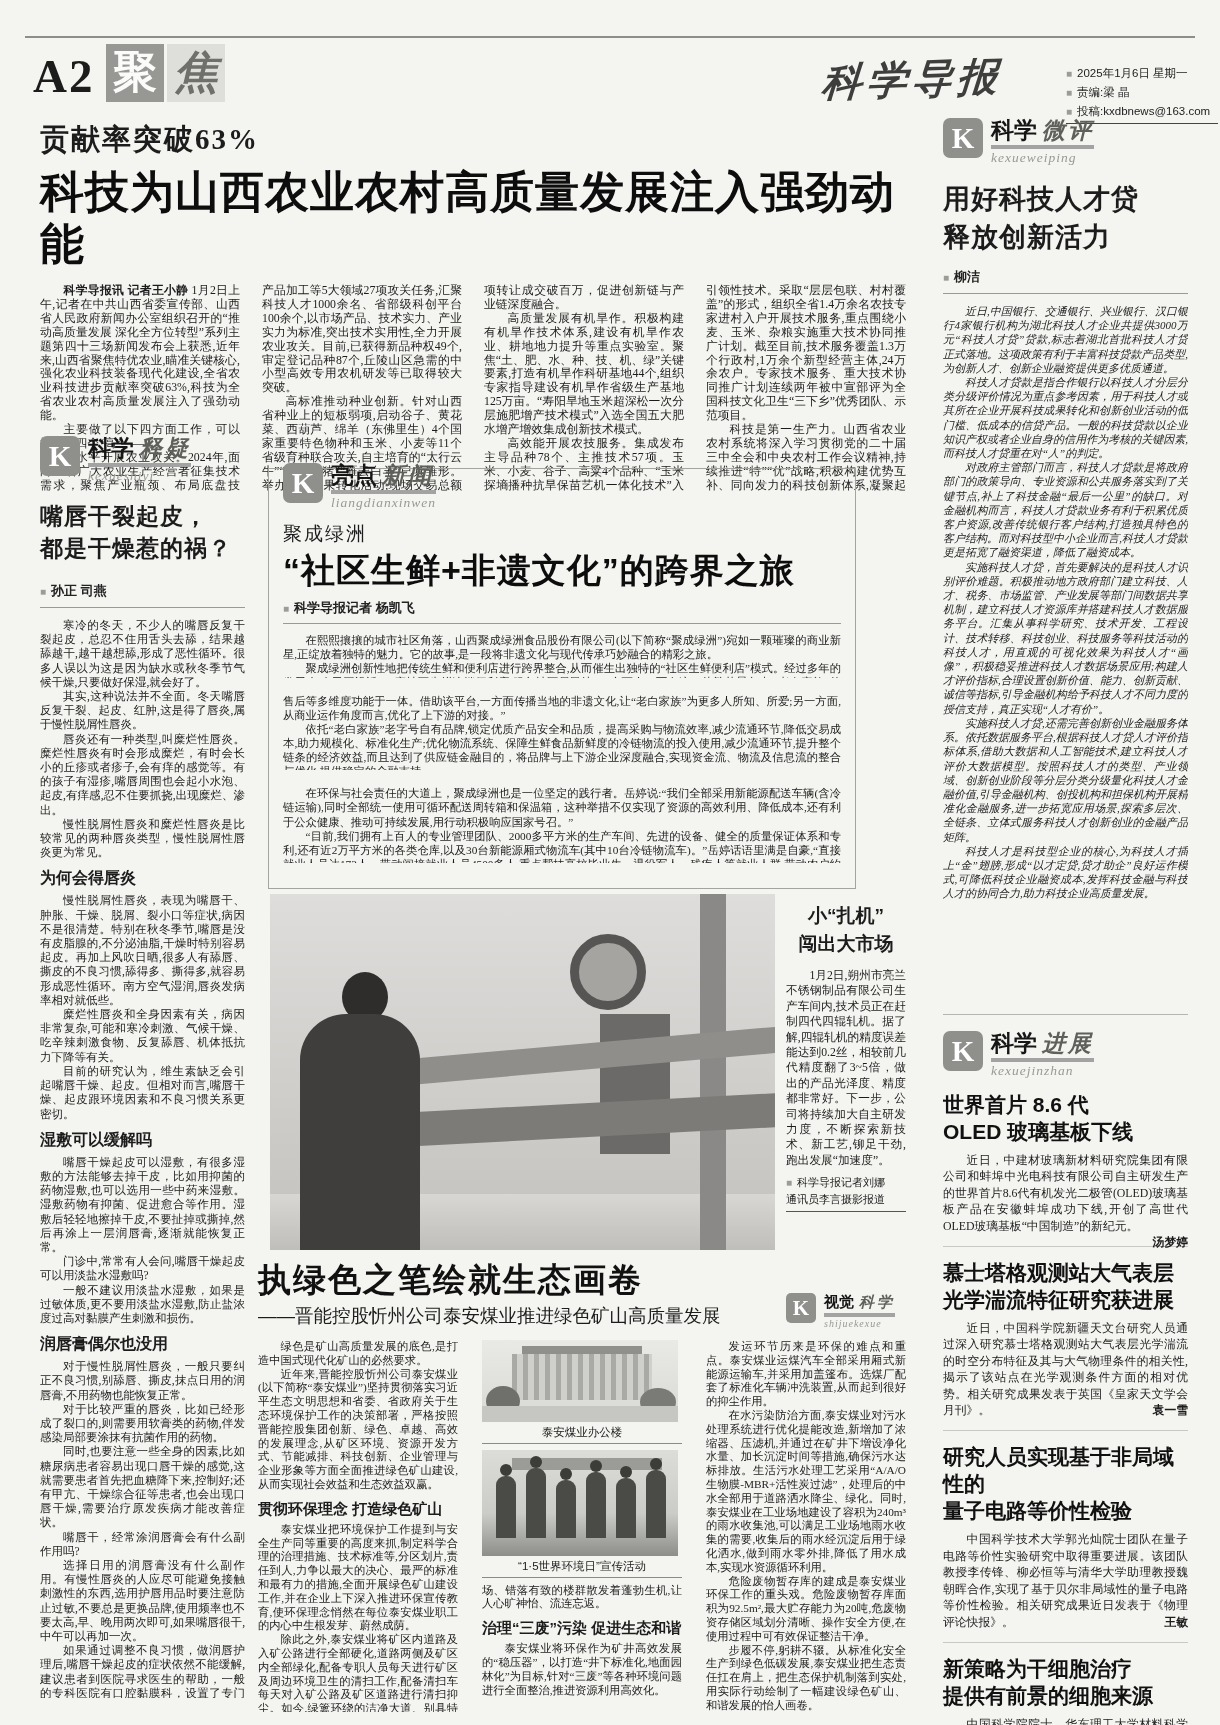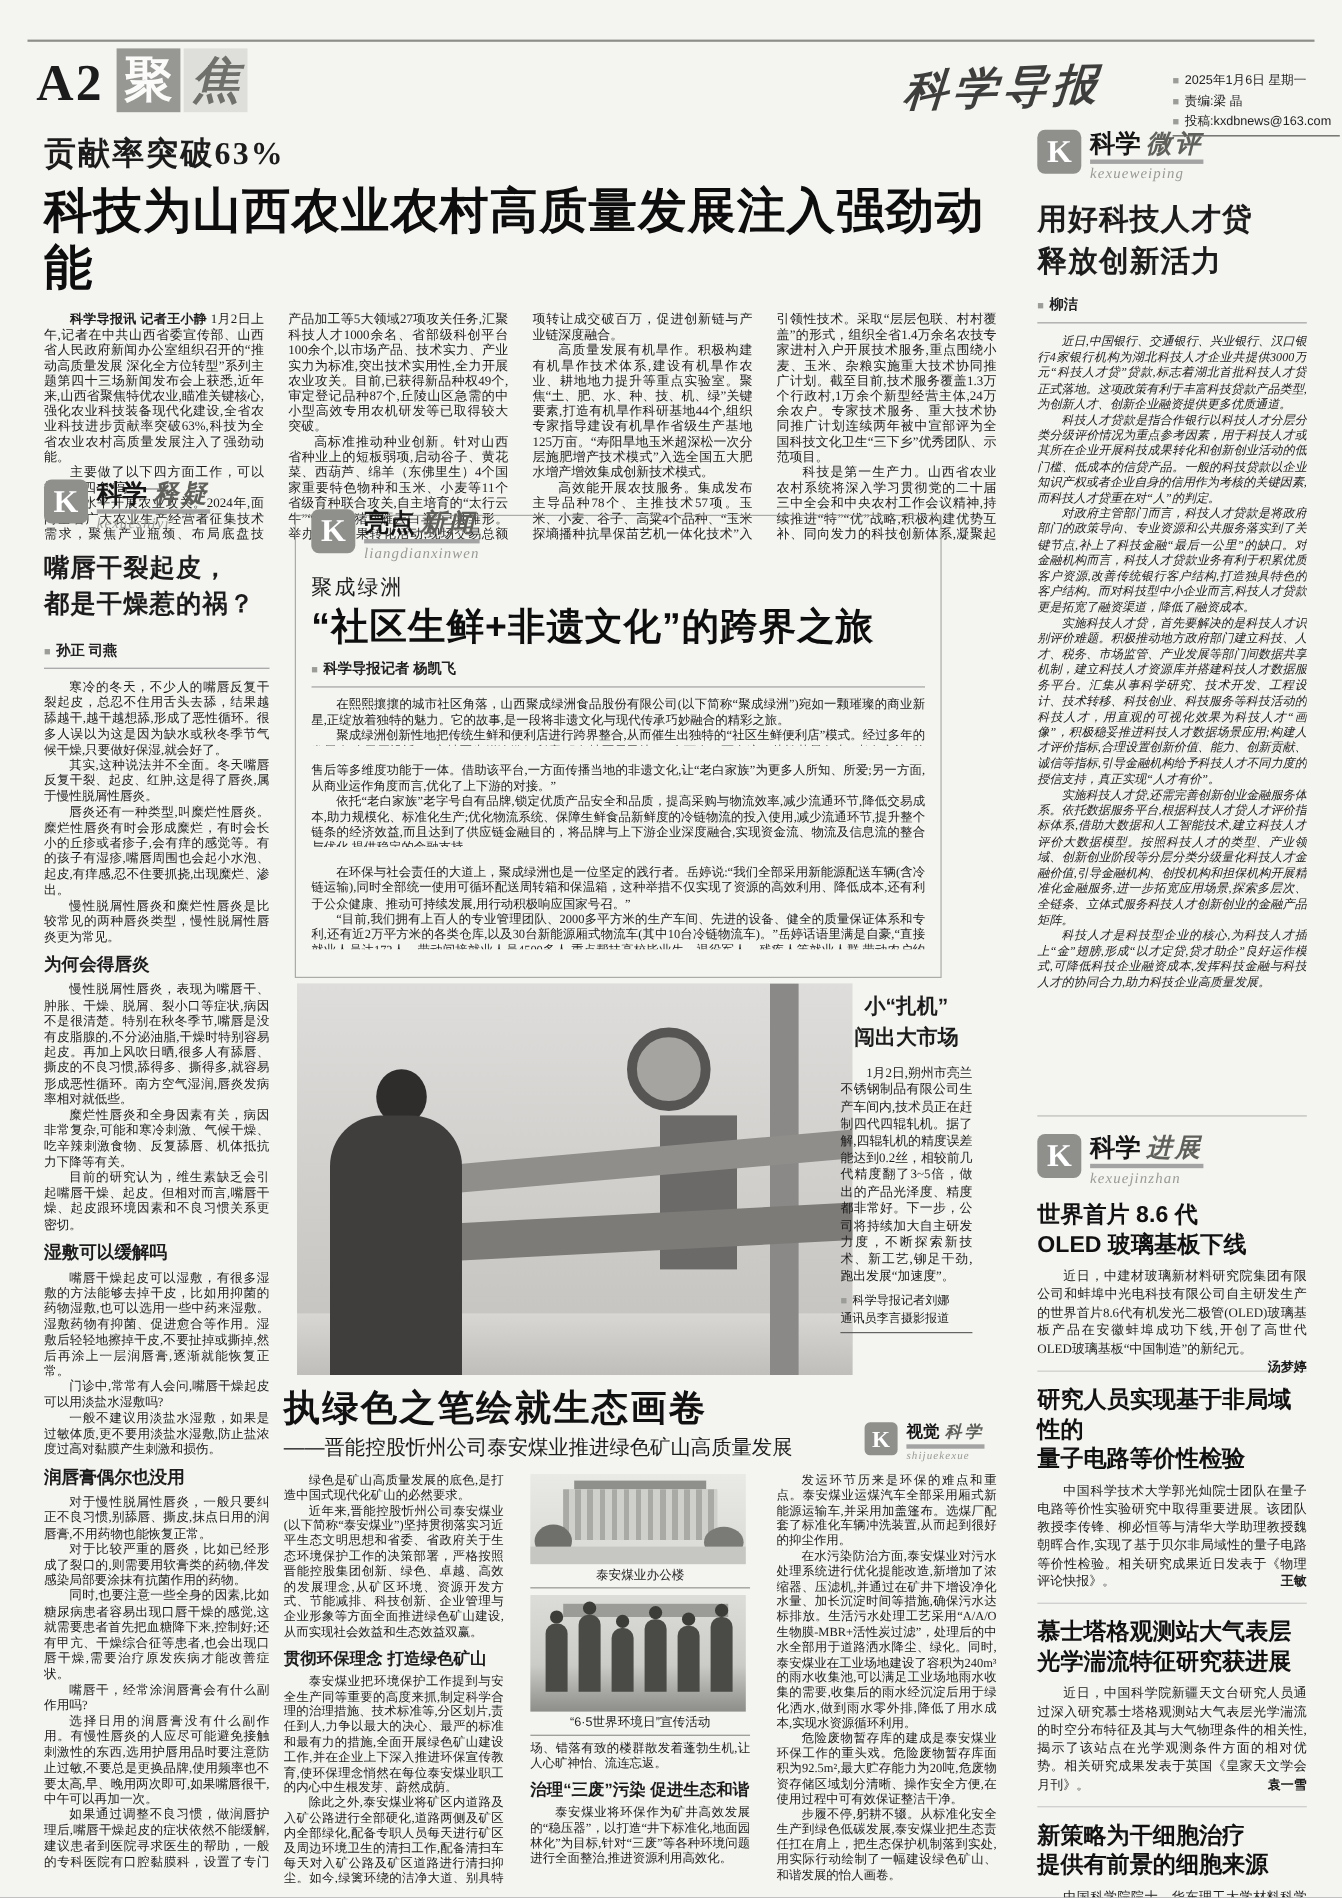--- a/index.html
+++ b/index.html
@@ -233,21 +233,21 @@
     <div class="shape floor"></div>
     <div class="shape post"></div>
     <div class="shape post2"></div>
     <div class="shape gear"></div>
     <div class="shape beam-a"></div>
     <div class="shape beam-b"></div>
     <div class="shape worker-head"></div>
     <div class="shape worker-body"></div>
   </div>
 
-  <div class="abs" style="left:764px;top:902px;width:120px;">
+  <div class="abs" style="left:786px;top:902px;width:120px;">
     <div class="zj-title">
       <div>小“扎机”</div>
       <div>闯出大市场</div>
     </div>
     <div class="zj-body">1月2日,朔州市亮兰不锈钢制品有限公司生产车间内,技术员正在赶制四代四辊轧机。据了解,四辊轧机的精度误差能达到0.2丝，相较前几代精度翻了3~5倍，做出的产品光泽度、精度都非常好。下一步，公司将持续加大自主研发力度，不断探索新技术、新工艺,铆足干劲,跑出发展“加速度”。</div>
     <div class="zj-credit">
       <span><span class="sq">■</span><span>科学导报记者刘娜</span></span>
       <span class="c2">通讯员李言摄影报道</span>
     </div>
   </div>
@@ -284,21 +284,21 @@
         <div class="photo-cap">泰安煤业办公楼</div>
         <div class="photo group" style="width:196px;height:106px;margin-top:4px;">
           <div class="shape gp-banner"></div>
           <span class="fig" style="left:14px;height:62px;"></span>
           <span class="fig" style="left:44px;height:70px;"></span>
           <span class="fig" style="left:74px;height:58px;"></span>
           <span class="fig" style="left:104px;height:66px;"></span>
           <span class="fig" style="left:134px;height:60px;"></span>
           <span class="fig" style="left:164px;height:68px;"></span>
         </div>
-        <div class="photo-cap">“6·5世界环境日”宣传活动</div>
+        <div class="photo-cap">“1·5世界环境日”宣传活动</div>
         <div>
             <div class="para cont">场、错落有致的楼群散发着蓬勃生机,让人心旷神怡、流连忘返。</div>
             <div class="subhead">治理“三废”污染 促进生态和谐</div>
             <div class="para">泰安煤业将环保作为矿井高效发展的“稳压器”，以打造“井下标准化,地面园林化”为目标,针对“三废”等各种环境问题进行全面整治,推进资源利用高效化。</div>
           </div>
       </div>
       <div class="col">
           <div>
             <div class="para">发运环节历来是环保的难点和重点。泰安煤业运煤汽车全部采用厢式新能源运输车,并采用加盖篷布。选煤厂配套了标准化车辆冲洗装置,从而起到很好的抑尘作用。</div>
             <div class="para">在水污染防治方面,泰安煤业对污水处理系统进行优化提能改造,新增加了浓缩器、压滤机,并通过在矿井下增设净化水量、加长沉淀时间等措施,确保污水达标排放。生活污水处理工艺采用“A/A/O生物膜-MBR+活性炭过滤”，处理后的中水全部用于道路洒水降尘、绿化。同时,泰安煤业在工业场地建设了容积为240m³的雨水收集池,可以满足工业场地雨水收集的需要,收集后的雨水经沉淀后用于绿化洒水,做到雨水零外排,降低了用水成本,实现水资源循环利用。</div>
@@ -340,28 +340,28 @@
         <span class="kpinyin">kexuejinzhan</span>
       </span>
     </div>
 
     <div class="brief">
       <div class="brief-title">世界首片 8.6 代
 OLED 玻璃基板下线</div>
       <div class="brief-body"><span>近日，中建材玻璃新材料研究院集团有限公司和蚌埠中光电科技有限公司自主研发生产的世界首片8.6代有机发光二极管(OLED)玻璃基板产品在安徽蚌埠成功下线,开创了高世代OLED玻璃基板“中国制造”的新纪元。</span><span class="brief-author">汤梦婷</span></div>
     </div>
     <div class="brief">
+      <div class="brief-title">慕士塔格观测站大气表层
+光学湍流特征研究获进展</div>
+      <div class="brief-body"><span>近日，中国科学院新疆天文台研究人员通过深入研究慕士塔格观测站大气表层光学湍流的时空分布特征及其与大气物理条件的相关性,揭示了该站点在光学观测条件方面的相对优势。相关研究成果发表于英国《皇家天文学会月刊》。</span><span class="brief-author">袁一雪</span></div>
+    </div>
+    <div class="brief">
       <div class="brief-title">研究人员实现基于非局域性的
 量子电路等价性检验</div>
       <div class="brief-body"><span>中国科学技术大学郭光灿院士团队在量子电路等价性实验研究中取得重要进展。该团队教授李传锋、柳必恒等与清华大学助理教授魏朝晖合作,实现了基于贝尔非局域性的量子电路等价性检验。相关研究成果近日发表于《物理评论快报》。</span><span class="brief-author">王敏</span></div>
-    </div>
-    <div class="brief">
-      <div class="brief-title">慕士塔格观测站大气表层
-光学湍流特征研究获进展</div>
-      <div class="brief-body"><span>近日，中国科学院新疆天文台研究人员通过深入研究慕士塔格观测站大气表层光学湍流的时空分布特征及其与大气物理条件的相关性,揭示了该站点在光学观测条件方面的相对优势。相关研究成果发表于英国《皇家天文学会月刊》。</span><span class="brief-author">袁一雪</span></div>
     </div>
     <div class="brief">
       <div class="brief-title">新策略为干细胞治疗
 提供有前景的细胞来源</div>
       <div class="brief-body"><span>中国科学院院士、华东理工大学材料科学与工程学院教授刘昌胜团队在干细胞研究中取得进展,利用植入活性材料产生的自体来源的克隆干细胞,为干细胞治疗开辟了有前景的全新细胞来源。相关研究近日发表于美国《国家科学院院刊》。</span></div>
     </div>
   </div>
 
 </div>
 

